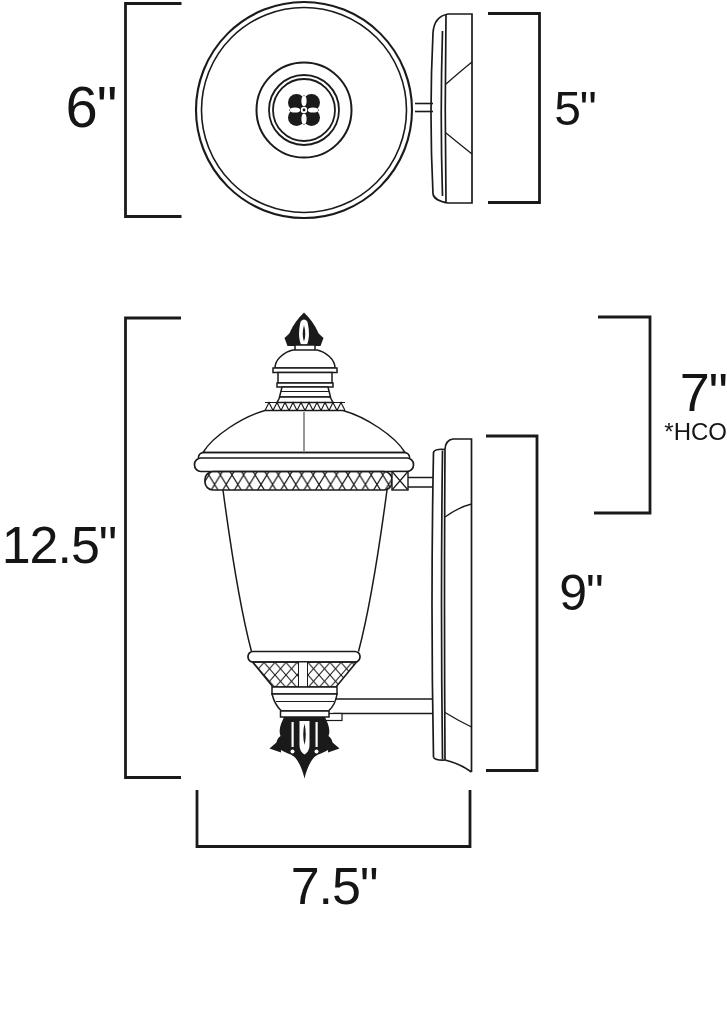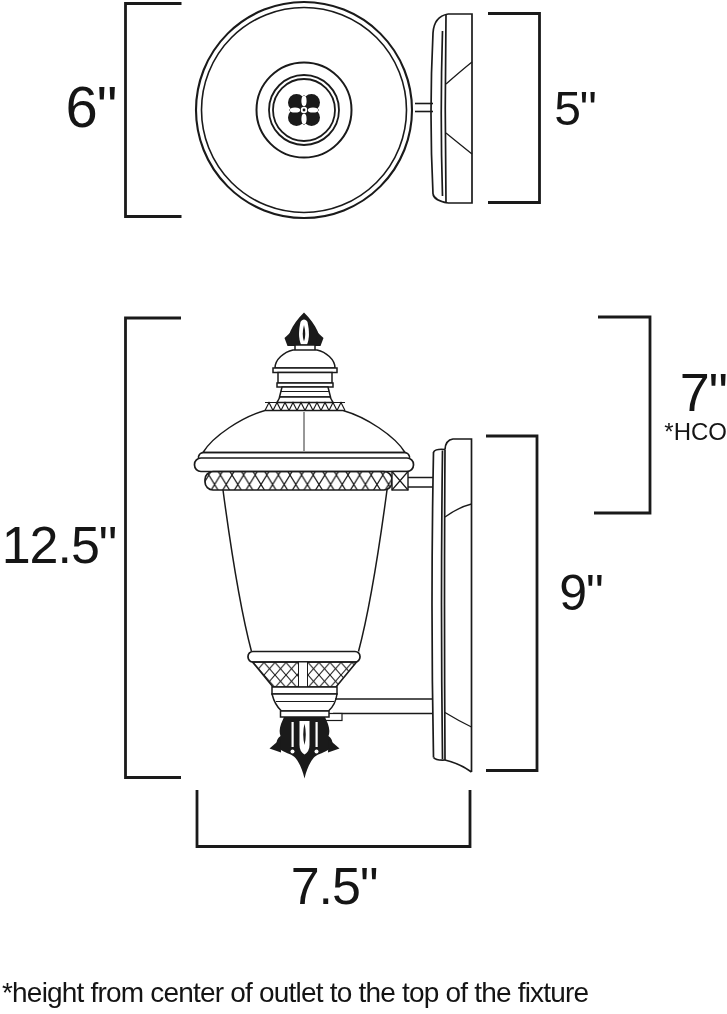--- a/index.html
+++ b/index.html
@@ -190,15 +190,14 @@
   <div class="lbl center" style="left:59px;top:545px;font-size:52px;">12.5"</div>
 
   <div class="lbl rightflush" style="top:392px;font-size:54px;">7"</div>
 
   <div class="lbl rightflush" style="top:432px;font-size:24px;letter-spacing:0;">*HCO</div>
 
   <div class="lbl center" style="left:581px;top:593px;font-size:50px;">9"</div>
 
   <div class="lbl center" style="left:334px;top:886px;font-size:52px;">7.5"</div>
 
-  <div class="footnote">*height from center of outlet to the top of the fixture</div>
 
 </div>
 
 </body></html>

